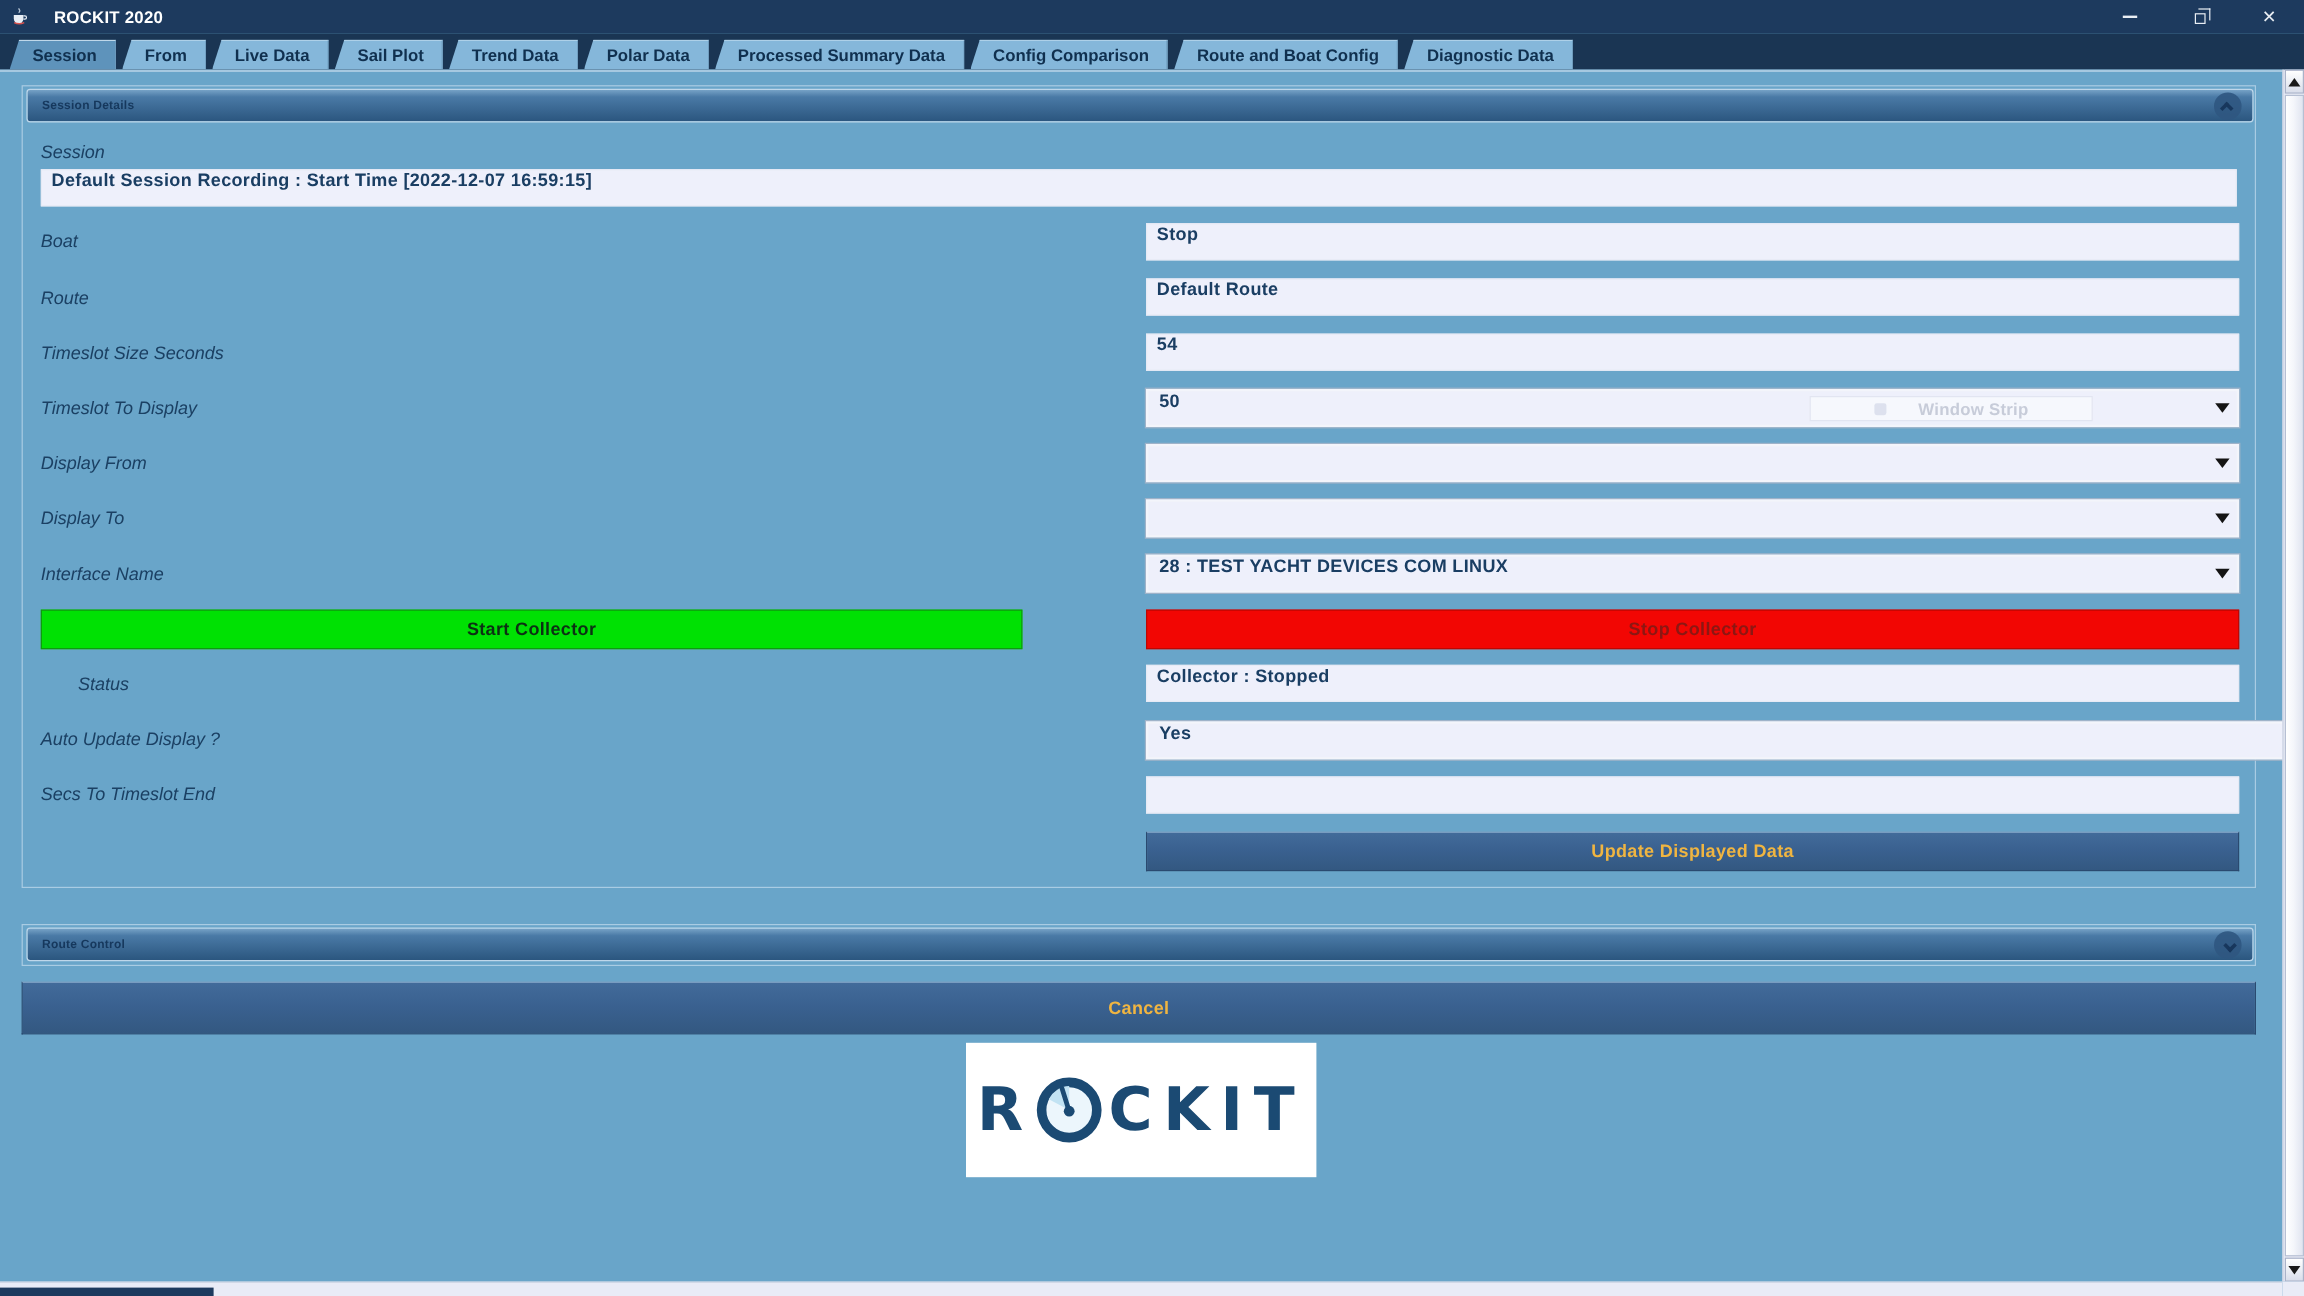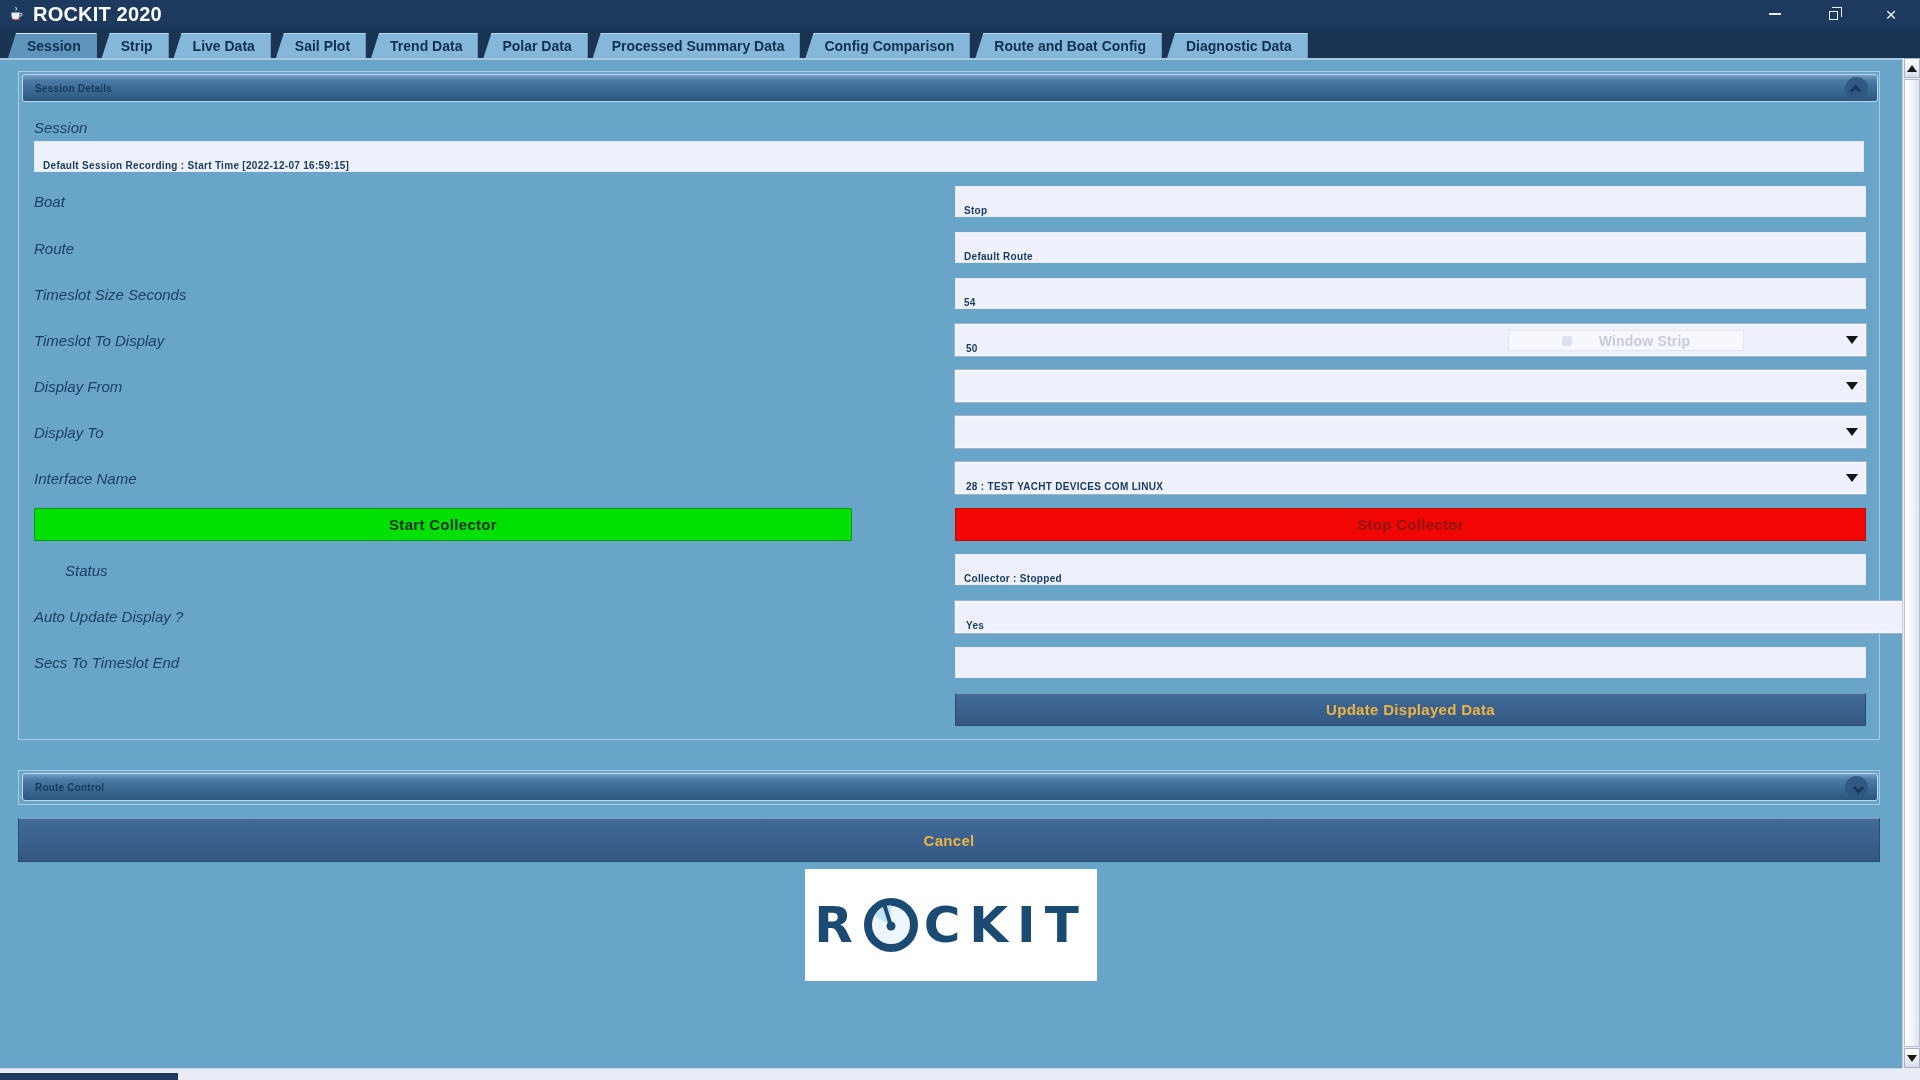--- a/index.html
+++ b/index.html
@@ -8,21 +8,21 @@
     width:1920px; height:1080px; position:relative; overflow:hidden;
     background:#69a5c9; font-family:"Liberation Sans", sans-serif;
   }
 
   
   .titlebar {
     position:absolute; left:0; top:0; width:1920px; height:28px;
     background:#1d3a5e; display:flex; align-items:center; color:#fff;
   }
   .app-icon { width:18px; height:18px; margin-left:7px; display:flex; align-items:center; justify-content:center; }
-  .title-text { font-size:20px; font-weight:bold; margin-left:8px; letter-spacing:.2px; }
+  .title-text { font-size:14px; font-weight:bold; margin-left:20px; letter-spacing:.2px; }
   .caption-buttons { margin-left:auto; display:flex; height:100%; }
   .caption-btn { width:58px; height:100%; display:flex; align-items:center; justify-content:center; }
   .glyph-min { width:12px; height:2px; background:#e9eef4; }
   .glyph-restore { width:9px; height:9px; border:1.4px solid #e9eef4; position:relative; margin-top:2px; }
   .glyph-restore::before { content:""; position:absolute; left:2px; top:-4.5px; width:9px; height:9px;
     border:1.4px solid #e9eef4; border-left:none; border-bottom:none; }
   .glyph-close { font-size:19px; color:#e9eef4; line-height:19px; font-weight:400; }
 
   
   .tabstrip {
@@ -56,22 +56,22 @@
   .chev.up   { transform: rotate(45deg) translate(0px,2px); }
   .chev.down { transform: rotate(225deg) translate(-1px,1px); }
 
   
   .flabel {
     position:absolute; left:34px; font-style:italic; font-size:15px;
     color:#1b4063; white-space:nowrap;
   }
   .tfield {
     position:absolute; background:#eef0fb; border:1px solid #e6eaf5;
-    display:flex; align-items:flex-end; padding-left:8px;
-    font-weight:bold; font-size:10px; color:#1a3e63; letter-spacing:.3px; white-space:nowrap;
+    display:flex; align-items:flex-start; padding-left:8px;
+    font-weight:bold; font-size:15px; color:#1a3e63; letter-spacing:.3px; white-space:nowrap;
   }
   .combo { border:2px solid #f3f5fb; outline:1px solid #9fb3c9; padding-left:9px; }
   .combo-arrow {
     position:absolute; right:2px; top:1px; bottom:1px; width:21px;
     display:flex; align-items:center; justify-content:center; background:#eef0fb;
   }
   .dd-tri { width:0; height:0; border-left:6px solid transparent; border-right:6px solid transparent; border-top:8px solid #141414; }
 
   .ghost {
     position:absolute; left:1508px; top:330px; width:236px; height:21px; z-index:5;
@@ -147,21 +147,21 @@
           <span class="glyph-restore"></span>
         </div>
       <div class="caption-btn">
           <span class="glyph-close">×</span>
         </div>
     </div>
   </div>
 
   <div class="tabstrip">
     <div class="tab selected">Session</div>
-    <div class="tab">Strip</div>
+    <div class="tab">From</div>
     <div class="tab">Live Data</div>
     <div class="tab">Sail Plot</div>
     <div class="tab">Trend Data</div>
     <div class="tab">Polar Data</div>
     <div class="tab">Processed Summary Data</div>
     <div class="tab">Config Comparison</div>
     <div class="tab">Route and Boat Config</div>
     <div class="tab">Diagnostic Data</div>
   </div>
   <div class="content-top-line"></div>

